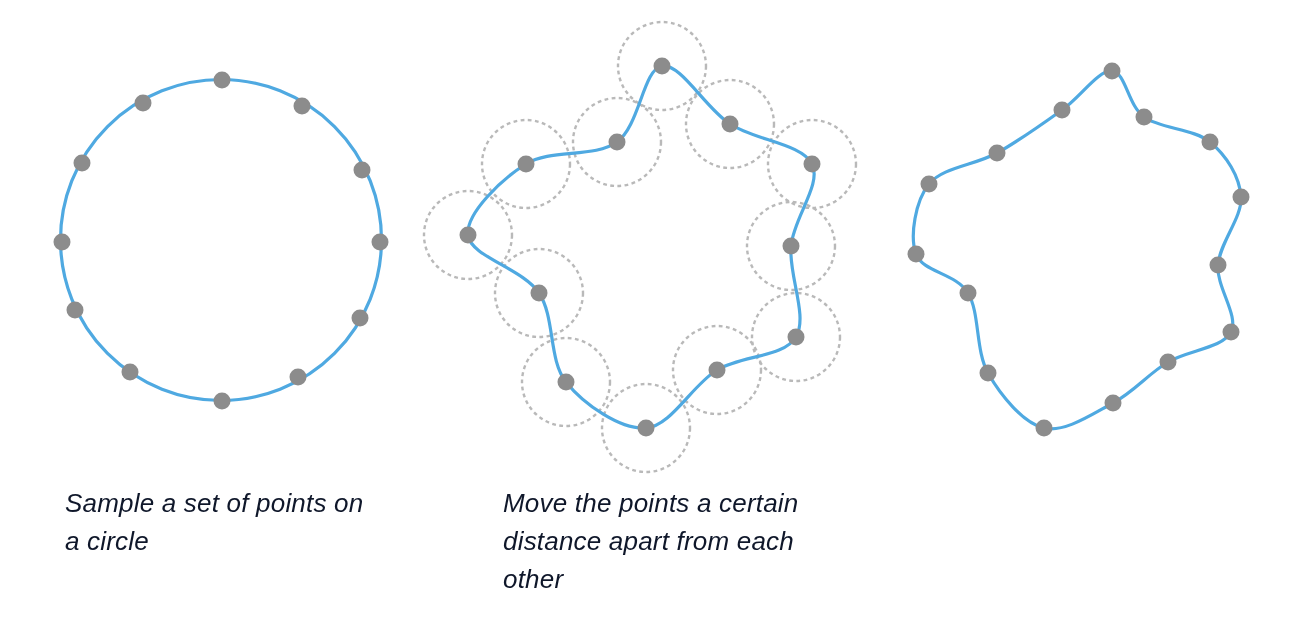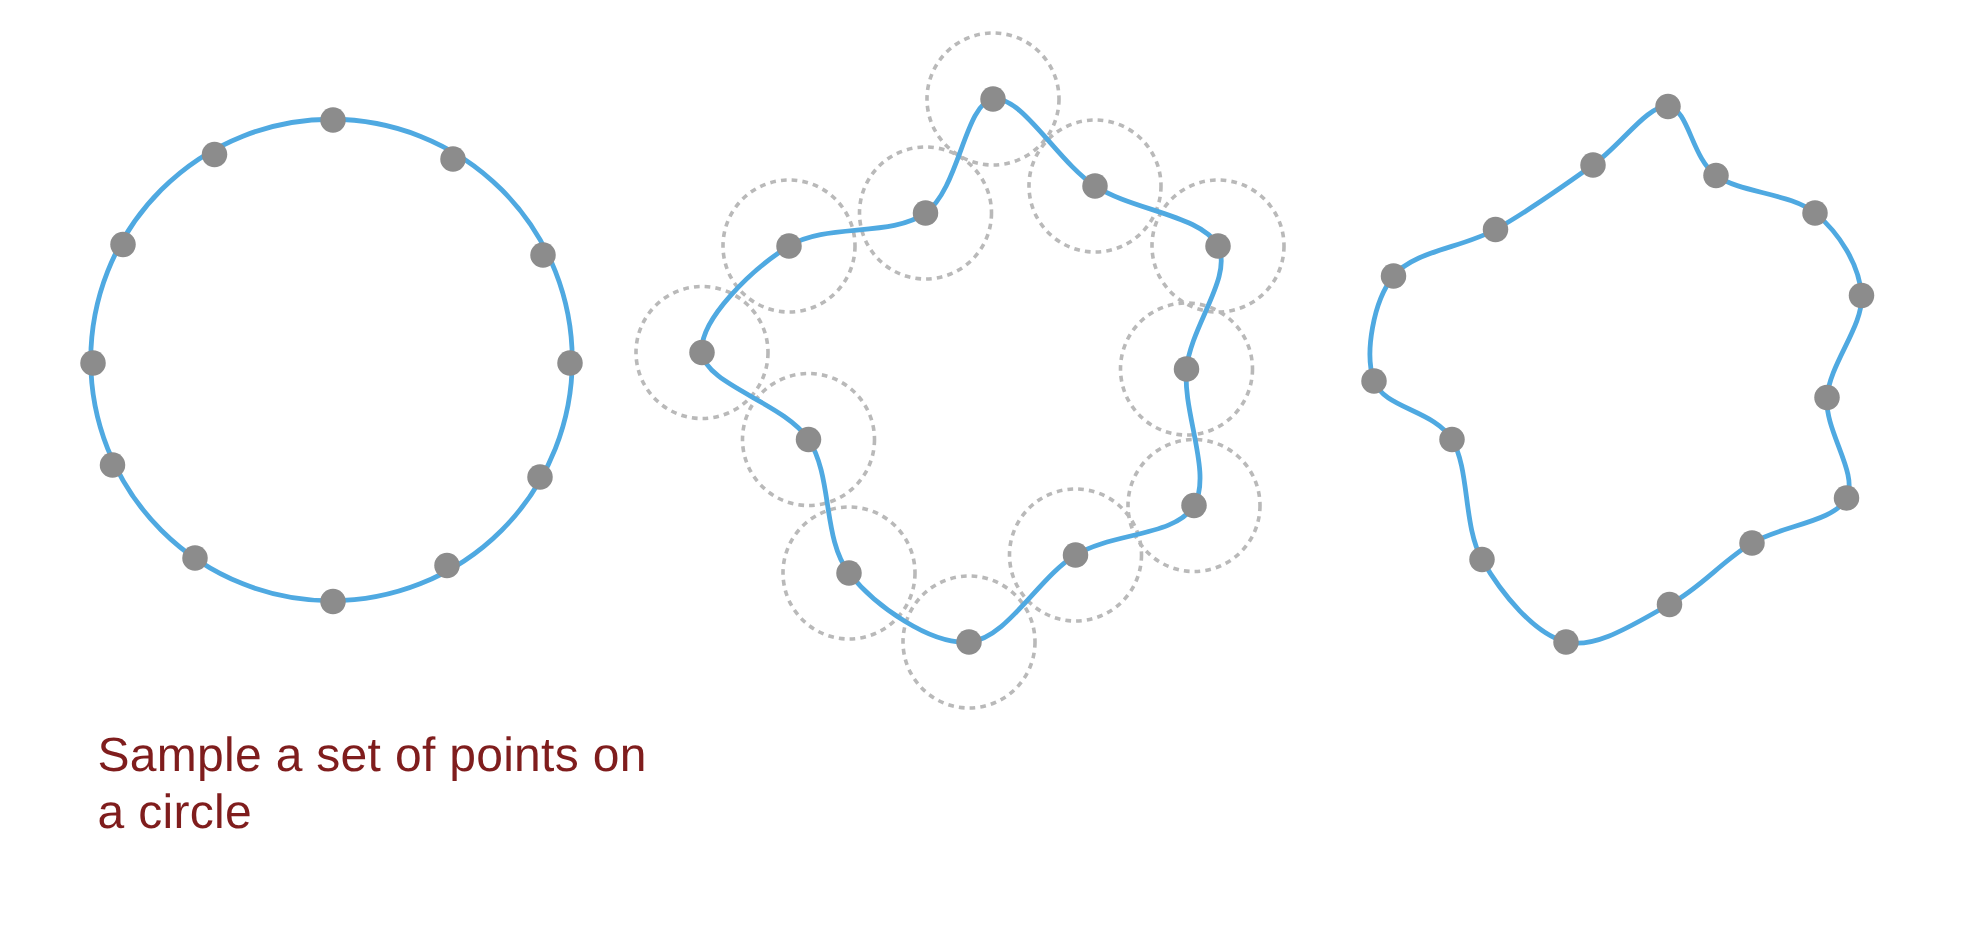--- a/index.html
+++ b/index.html
@@ -10,26 +10,27 @@
     overflow: hidden;
   }
   .canvas {
     position: relative;
     width: 1310px; height: 622px;
     background: #ffffff;
   }
   .canvas svg { position: absolute; left: 0; top: 0; }
   .caption {
     position: absolute;
-    font-size: 32px;
+    font-size: 26px;
     line-height: 38px;
     font-weight: 400;
     letter-spacing: 0.2px;
-    color: #7f1d1d;
+    color: #0f172a;
     white-space: pre-line;
+    font-style: italic;
   }
   .cap0 { left: 65px;  top: 484px; width: 370px; }
   .cap1 { left: 503px; top: 484px; width: 350px; }
   .cap2 { left: 935px; top: 484px; width: 360px; }
 </style>
 </head>
 <body>
 
 <div class="canvas">
   <svg width="1310" height="622" viewBox="0 0 1310 622" aria-hidden="true">
@@ -91,14 +92,17 @@
         <circle cx="916" cy="254" r="8.5" fill="#8C8C8C"></circle>
         <circle cx="929" cy="184" r="8.5" fill="#8C8C8C"></circle>
         <circle cx="997" cy="153" r="8.5" fill="#8C8C8C"></circle>
         <circle cx="1062" cy="110" r="8.5" fill="#8C8C8C"></circle>
       </g>
   </svg>
 
   <div class="caption cap0">Sample a set of points on
 a circle</div>
 
+  <div class="caption cap1">Move the points a certain
+distance apart from each
+other</div>
 
 </div>
 
 </body></html>

